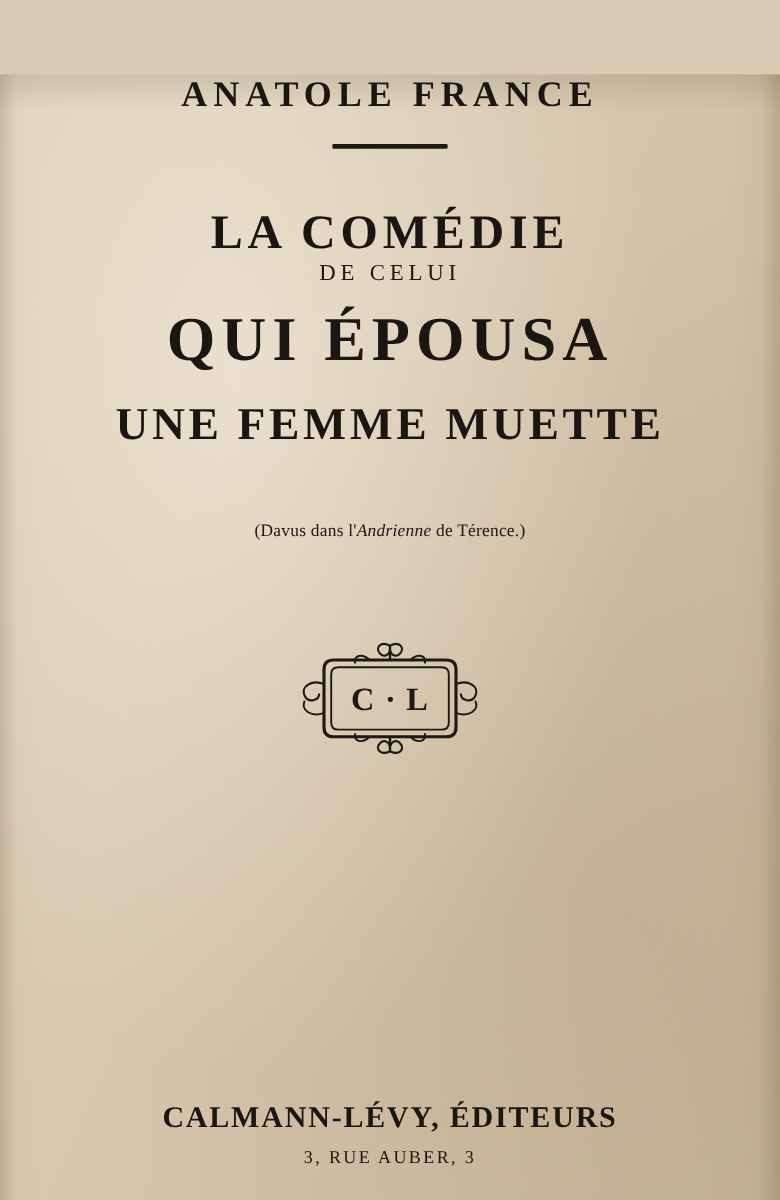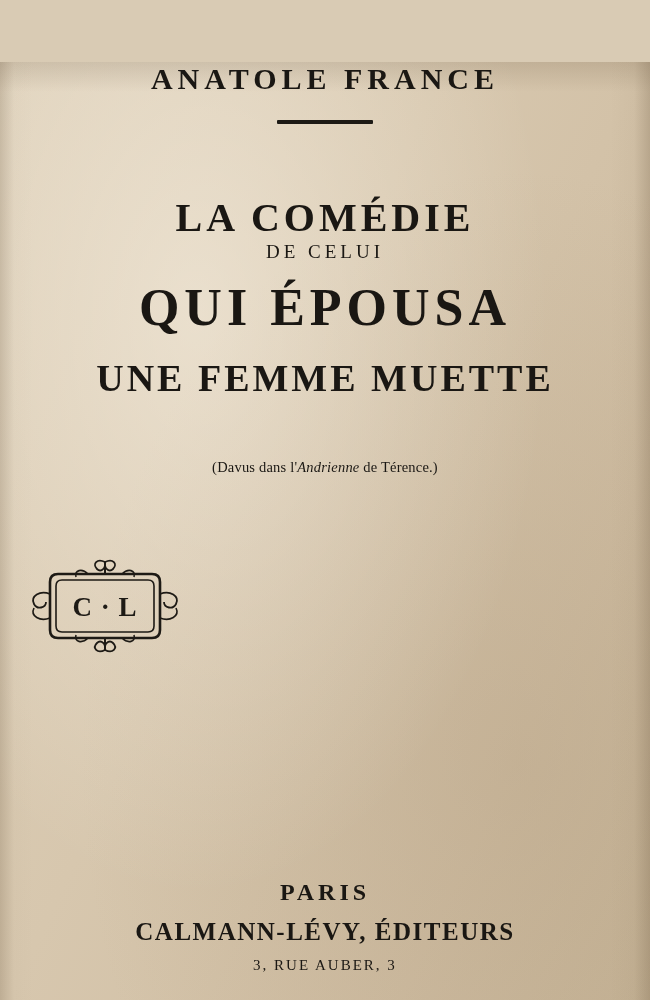--- a/index.html
+++ b/index.html
@@ -59,21 +59,21 @@
   }
   .rule {
     width: 96px;
     height: 4px;
     background: #1d1a15;
     margin: 24px auto 0 auto;
     border-radius: 1px;
   }
 
   .title-1 {
-    margin-top: 70px;
+    margin-top: 46px;
     font-size: 40px;
     letter-spacing: 4px;
     font-weight: 700;
     text-transform: uppercase;
   }
   .title-2 {
     font-size: 19px;
     letter-spacing: 4px;
     font-weight: 400;
     text-transform: uppercase;
@@ -104,20 +104,21 @@
     display: block;
   }
   .epigraph .work {
     font-style: italic;
     margin-top: 26px;
   }
 
   .device {
     margin-top: 66px;
     display: flex;
+    justify-content: center;
   }
 
   .imprint {
     position: absolute;
     left: 0;
     right: 0;
     bottom: 88px;
     text-align: center;
     z-index: 2;
   }
@@ -184,17 +185,16 @@
           <path d="M160 48 C 170 44, 180 50, 176 58 C 173 64, 164 62, 164 56" stroke-width="1.8"></path>
           <path d="M160 72 C 170 76, 180 70, 176 62" stroke-width="1.6"></path>
         </g>
         <text x="105" y="70" text-anchor="middle" font-family="Liberation Serif, serif" font-size="27" font-weight="700" fill="#1d1a15" letter-spacing="1">C · L</text>
       </svg>
     </div>
 
   </div>
 
   <div class="imprint">
-    <div class="city">PARIS</div>
     <div class="publisher">CALMANN-LÉVY, ÉDITEURS</div>
     <div class="address">3, RUE AUBER, 3</div>
   </div>
 </div>
 
 </body></html>

